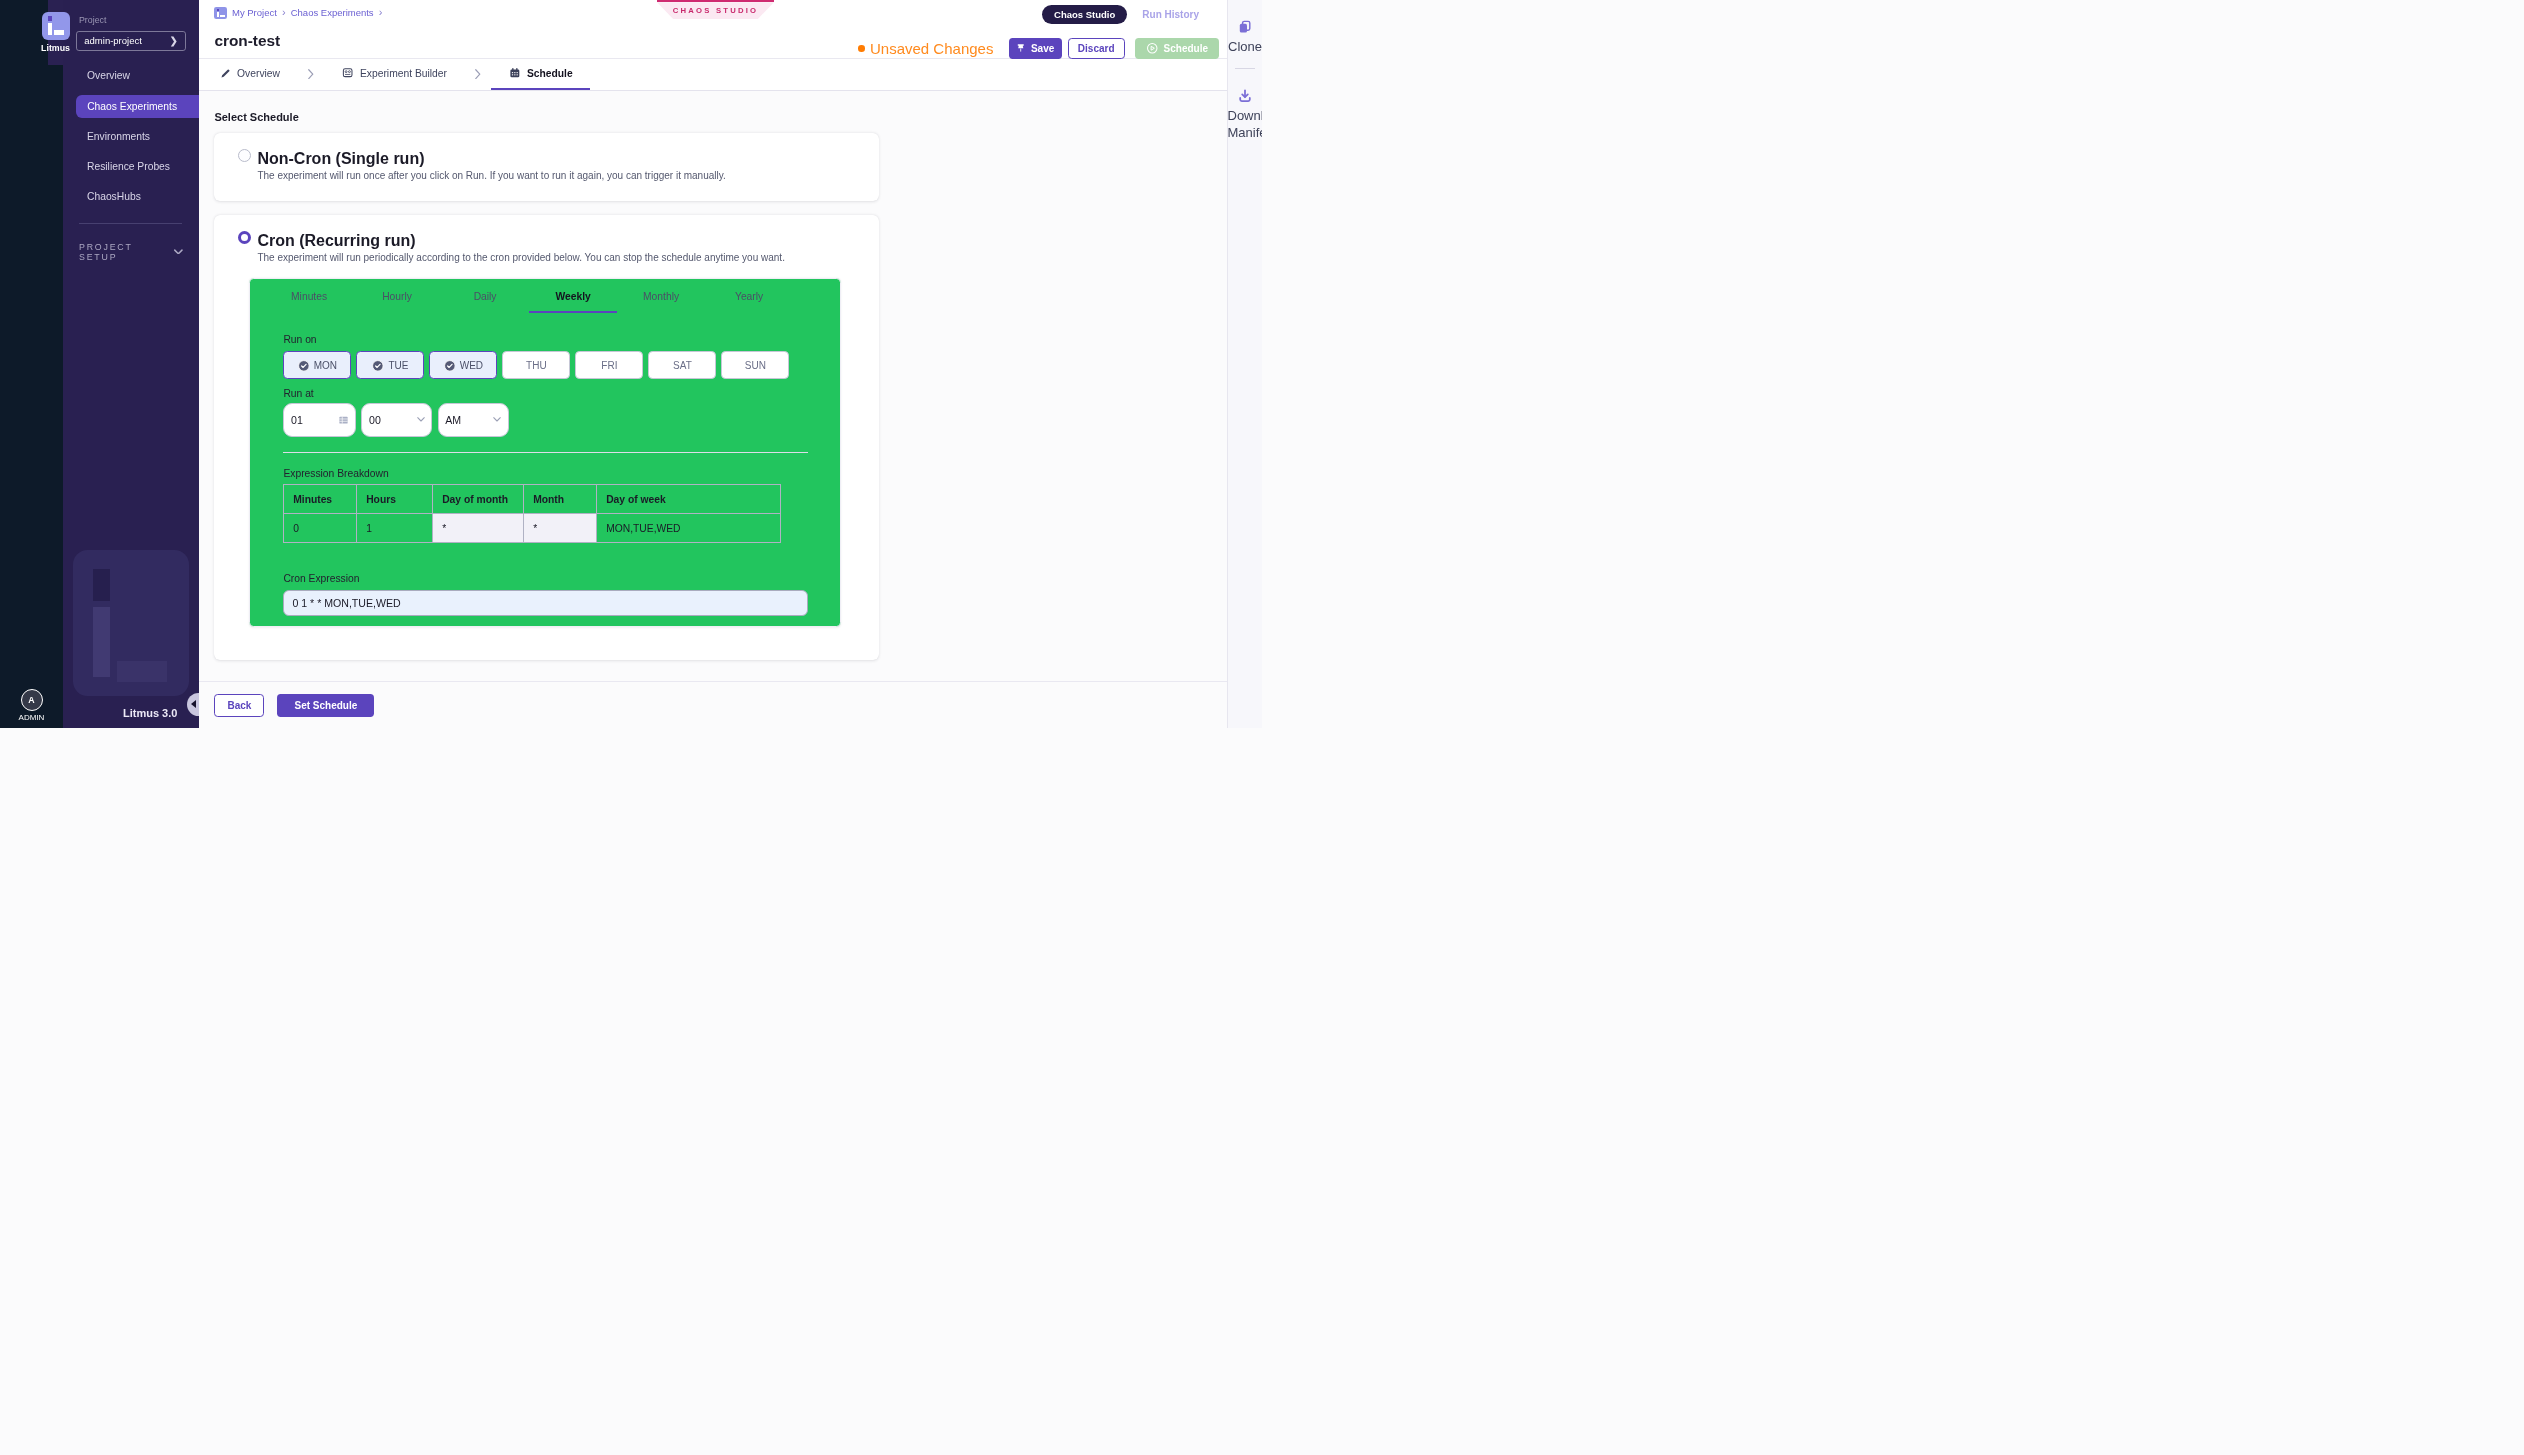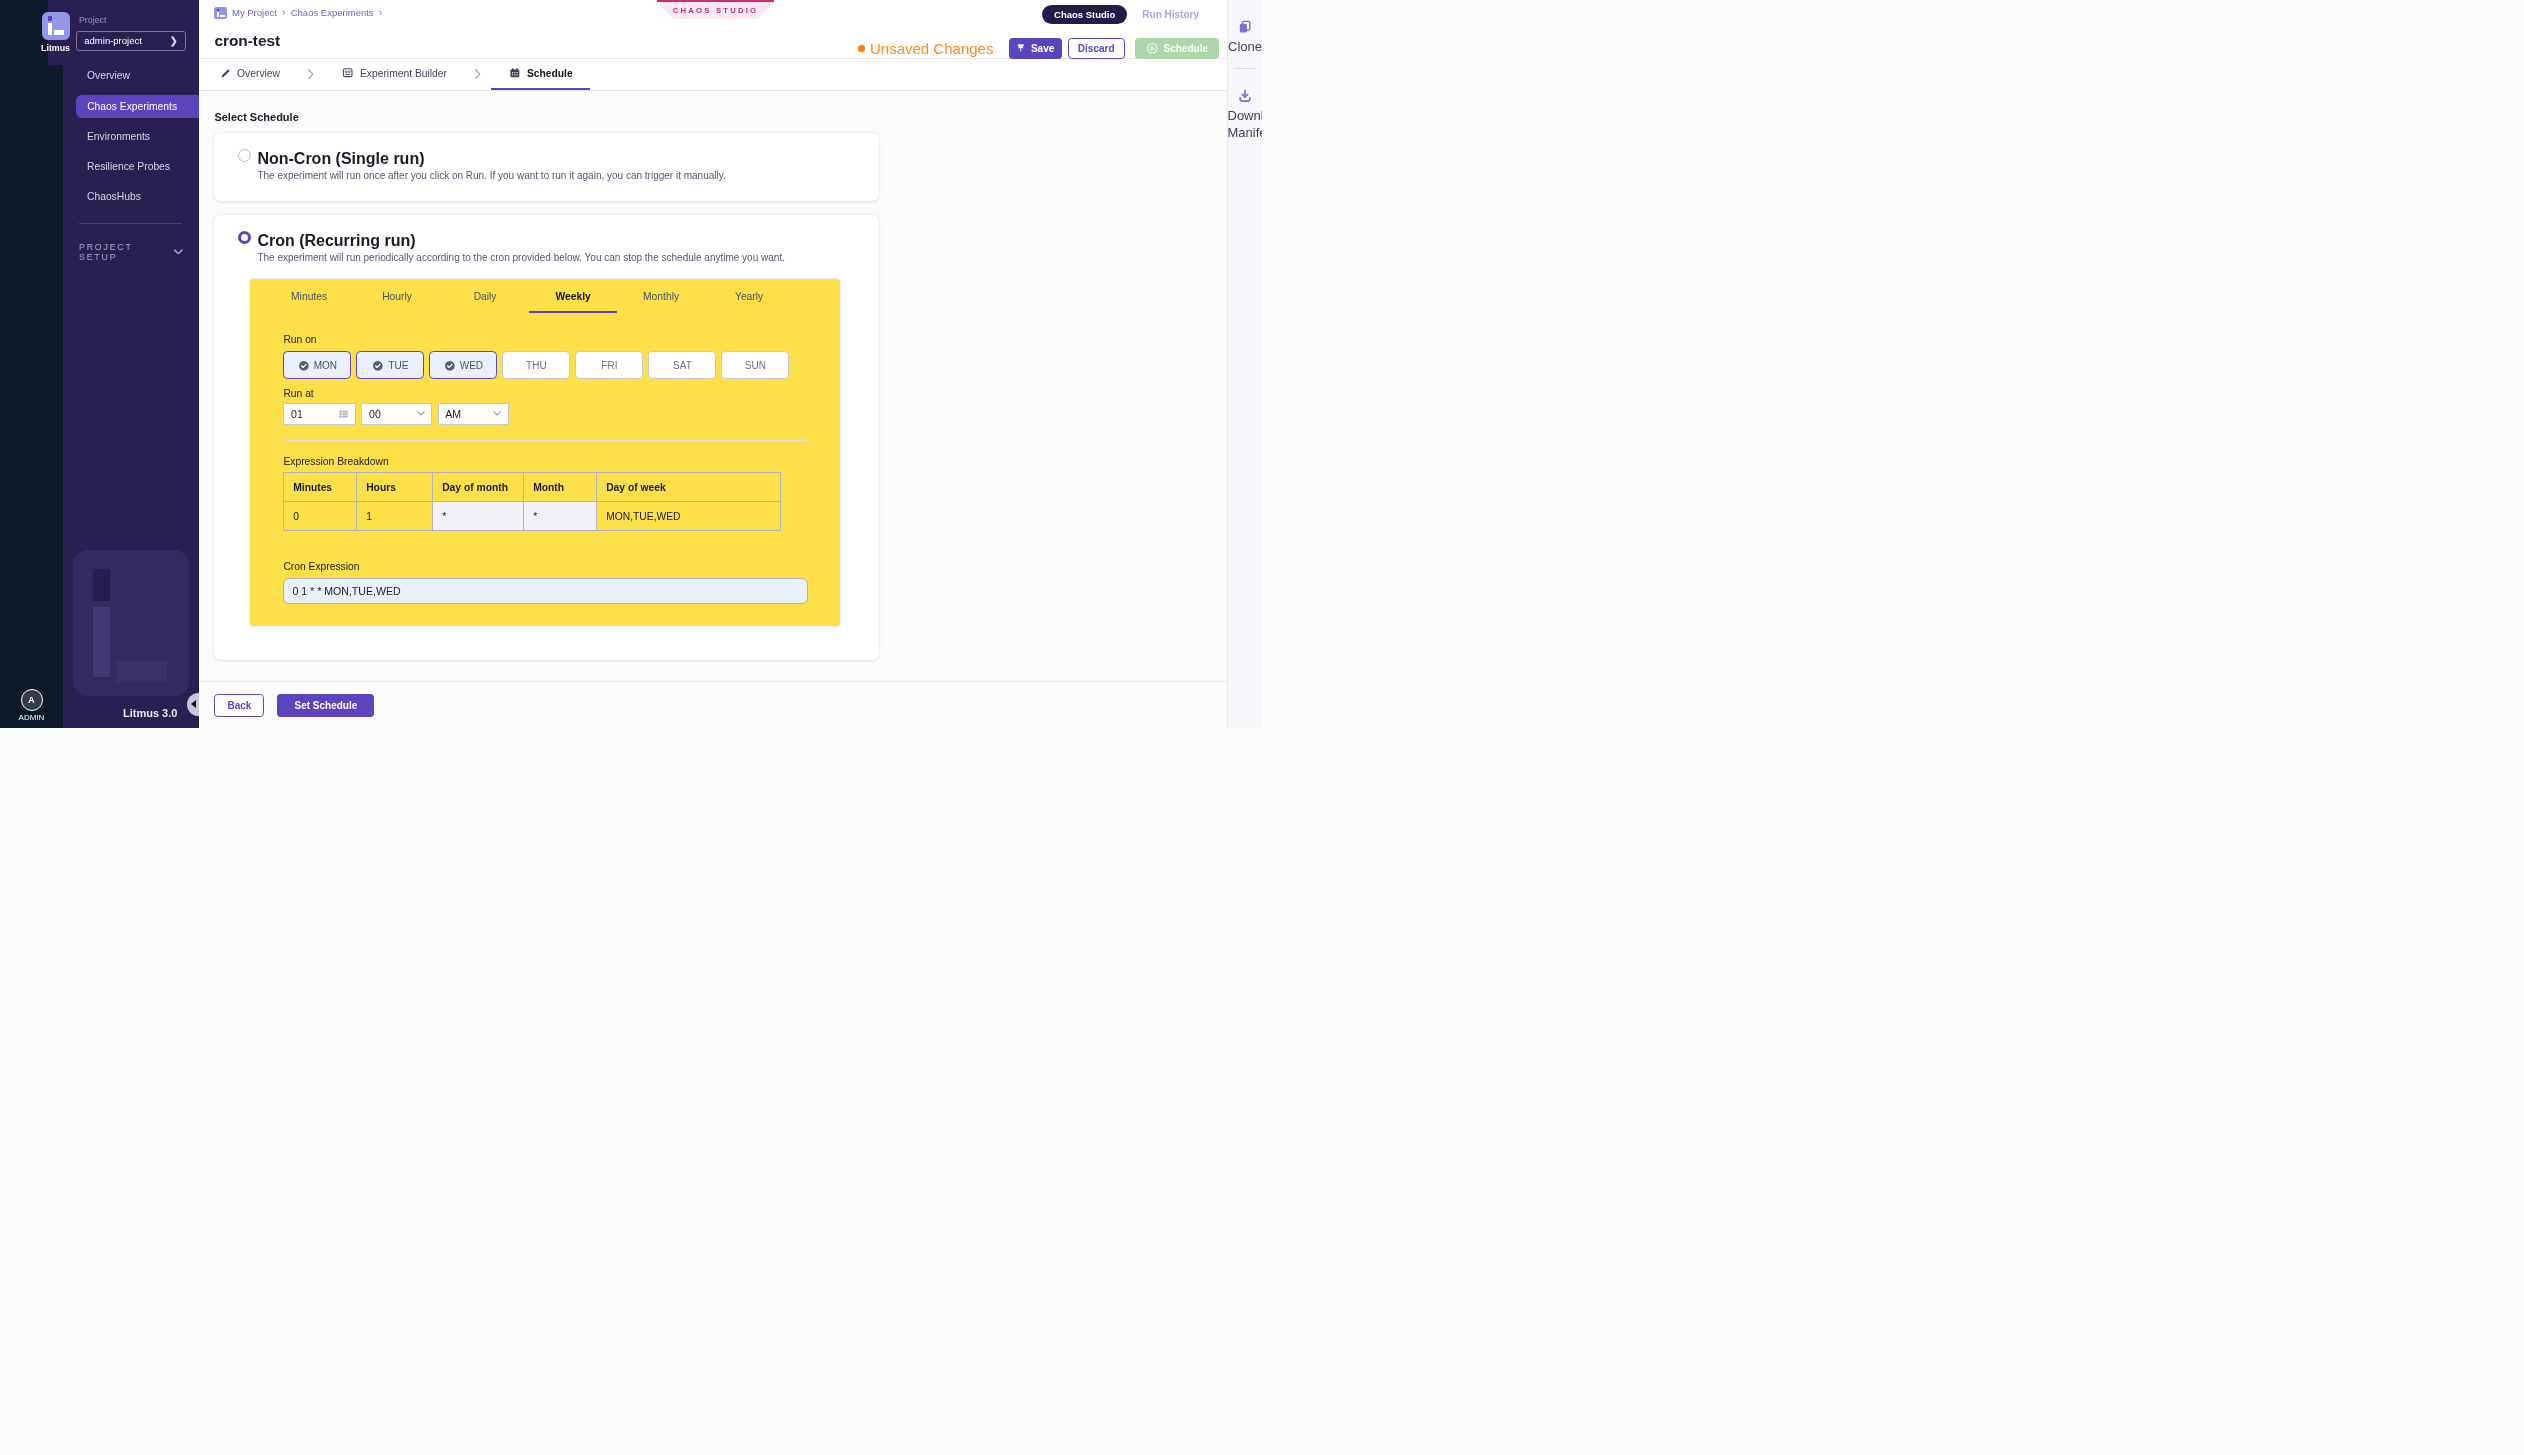--- a/index.html
+++ b/index.html
@@ -77,32 +77,32 @@
   .section-title { margin:16px 0 0 15.4px; font-size:11px; font-weight:bold; color:#1b1a27; }
   .card { width:665px; margin-left:15.4px; background:#fff; border-radius:5.9px; box-shadow:0 0.7px 2.9px rgba(40,41,61,.12), 0 0 0.7px rgba(40,41,61,.10); position:relative; }
   .card-noncron { margin-top:9.5px; height:68px; }
   .card-cron { margin-top:14.7px; height:445px; }
   .radio { position:absolute; left:23.4px; top:16px; width:13px; height:13px; border-radius:50%; cursor:pointer; }
   .radio.off { border:1.1px solid #b9bccb; background:#fdfdff; }
   .radio.on { border:3.7px solid #5b44bd; background:#fff; }
   .opt-title { position:absolute; left:43px; top:17px; font-size:16px; font-weight:bold; color:#1b1a27; }
   .opt-desc { position:absolute; left:43px; top:37px; font-size:10px; color:#54586e; }
 
-  .inner-card { position:absolute; left:35px; top:63px; width:592px; height:349px; background:#fde047; border:0.7px solid #efeef5; border-radius:4.4px; box-shadow:0 0.7px 2.2px rgba(40,41,61,.07); }
+  .inner-card { position:absolute; left:35px; top:63px; width:592px; height:349px; background:#22c55e; border:0.7px solid #efeef5; border-radius:4.4px; box-shadow:0 0.7px 2.2px rgba(40,41,61,.07); }
   .itabs { display:flex; padding:11.7px 0 0 14.7px; }
   .itab { width:88px; text-align:center; font-size:10.3px; color:#4b4f66; padding-bottom:9.5px; border-bottom:2.2px solid transparent; cursor:pointer; }
   .itab.active { font-weight:bold; color:#15131f; border-bottom-color:#5b44bd; }
   .ibody { padding:20.5px 0 0 33px; }
   .flabel { font-size:10.3px; color:#23222f; }
   .days { display:flex; gap:5px; margin-top:6.6px; }
   .day { width:68px; height:28px; border:0.7px solid #c6c7d6; border-radius:4.4px; background:#fff; color:#6a6e87; font-size:10px; display:flex; align-items:center; justify-content:center; gap:4.4px; cursor:pointer; }
   .day.selected { background:#e9effc; border:1.5px solid #5b44bd; color:#4b5068; }
   .runat-label { margin-top:8.8px; }
   .runat-fields { display:flex; gap:5.1px; margin-top:3.7px; }
-  .field { height:22px; border:0.7px solid #c6c7d6; border-radius:1px; background:#fff; display:flex; align-items:center; justify-content:space-between; padding:0 6.6px; font-size:10.6px; color:#1b1a27; cursor:pointer; }
+  .field { height:34px; border:0.7px solid #c6c7d6; border-radius:9px; background:#fff; display:flex; align-items:center; justify-content:space-between; padding:0 6.6px; font-size:10.6px; color:#1b1a27; cursor:pointer; }
   .field-hour { width:73px; }
   .field-min, .field-mer { width:71px; }
   .field input { width:44px; border:none; outline:none; font-size:10.6px; color:#1b1a27; font-family:inherit; background:transparent; }
   .hrline { margin-top:15.4px; width:525px; border-top:0.7px solid #dcdde8; }
   .bd-title { margin-top:14.7px; }
   table.bd { margin-top:5.1px; border-collapse:collapse; }
   table.bd th, table.bd td { border:0.7px solid #b0b2c4; height:29px; padding:0 0 0 8.8px; font-size:10.3px; text-align:left; color:#1b1a27; font-weight:normal; }
   table.bd th { font-weight:bold; }
   td.dis { background:#f2f1f8; }
   .c0{width:73px}.c1{width:76px}.c2{width:91px}.c3{width:73px}.c4{width:184px}

